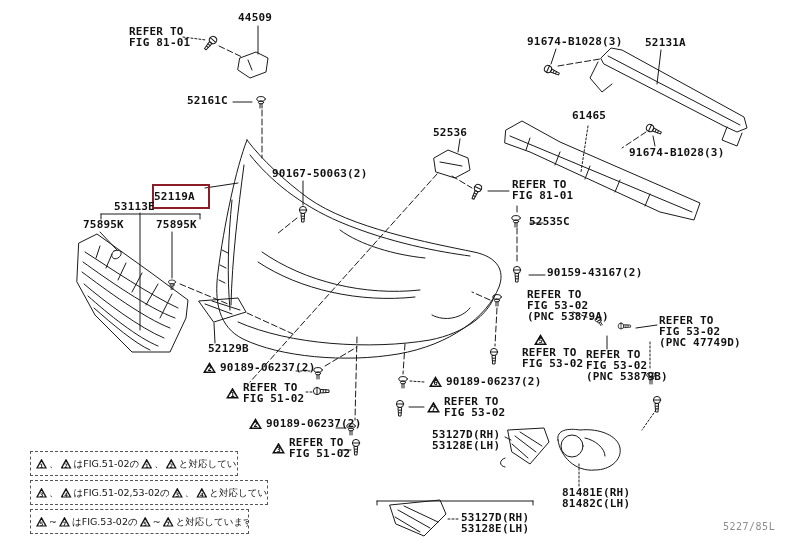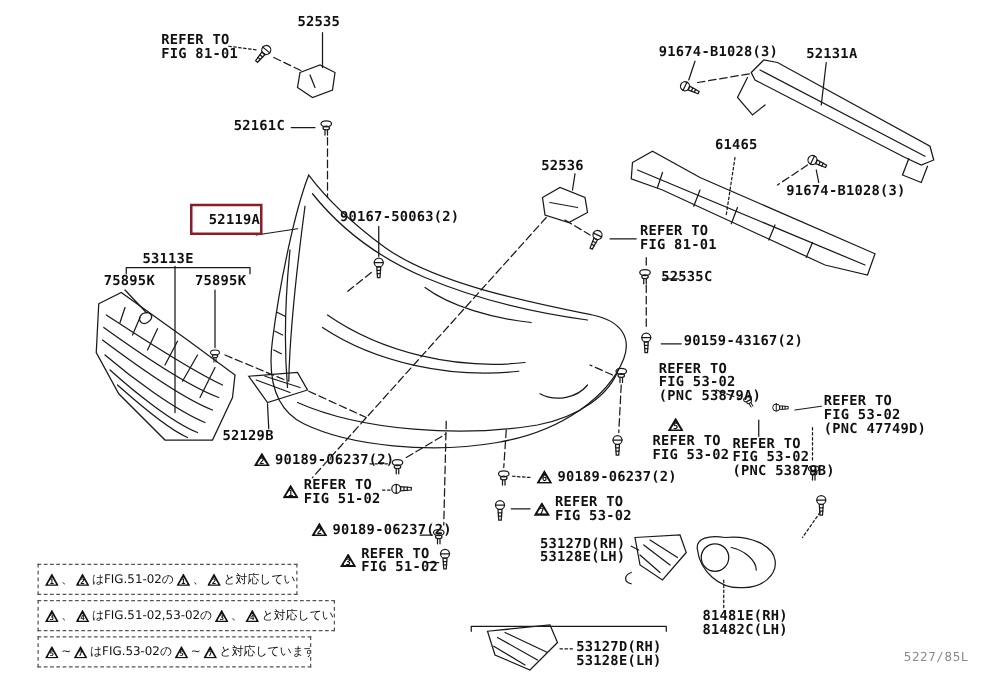--- a/index.html
+++ b/index.html
@@ -1,22 +1,22 @@
 <!DOCTYPE html>
 <html><head>
 <meta charset="utf-8">
 <style>
   html,body{margin:0;padding:0;background:#e8e8e8}
   #canvas{position:relative;width:796px;height:549px;background:#ffffff;overflow:hidden;
           font-family:"DejaVu Sans Mono",monospace;color:#111}
   #art{position:absolute;left:0;top:0;width:796px;height:549px}
   .lbl{position:absolute;font:bold 11px/11px "DejaVu Sans Mono",monospace;color:#111;
        white-space:pre-line;letter-spacing:.2px}
-  .hl{position:absolute;left:152px;top:163px;width:54px;height:21px;border:2px solid #8b1d28;
-      display:flex;align-items:center;justify-content:flex-end}
+  .hl{position:absolute;left:152px;top:184px;width:54px;height:21px;border:2px solid #8b1d28;
+      display:flex;align-items:center;justify-content:flex-start}
   .hl .lblc{font:bold 11px/11px "DejaVu Sans Mono",monospace;letter-spacing:.2px}
   .ann{position:absolute;display:flex;align-items:center;gap:4px}
   .ann .ann-text{font:bold 11px/11px "DejaVu Sans Mono",monospace;white-space:pre-line;letter-spacing:.2px}
   .ann.col{flex-direction:column;align-items:flex-start;gap:2px}
   .ann.col .tri{margin-left:12px}
   .tri{position:relative;display:inline-block;width:13px;height:11px;flex:0 0 auto}
   .tri::before{content:"";position:absolute;inset:0;background:#111;
                clip-path:polygon(50% 0,0 100%,100% 100%)}
   .tri::after{content:"";position:absolute;left:2.5px;right:2.5px;top:3.5px;bottom:1.5px;background:#fff;
               clip-path:polygon(50% 0,0 100%,100% 100%)}
@@ -112,41 +112,41 @@
       <path d="M258,26 L258,54 M233,102 L252,102 M556,49 L551,64 M661,50 L657,84 M655,146 L653,136 M460,139 L458,152 M488,191 L509,191 M530,223 L543,223 M529,275 L545,275 M205,188 L238,183 M140,213 L140,330 M101,214 L200,214 M101,214 L101,219 M200,214 L200,219 M100,232 L117,250 M172,232 L172,278 M303,181 L303,205 M215,343 L214,323 M336,428 L346,428 M342,450 L351,450 M409,407 L424,407 M505,437 L511,440 M636,328 L657,325 M607,336 L607,349 M377,501 L533,501 M377,501 L377,505 M533,501 L533,505"></path>
 
       <path stroke-dasharray="6 3" d="M219,46 L242,57 M262,110 L262,158 M558,66 L600,59 M646,132 L622,148 M452,176 L472,188 M437,174 L250,382 M517,206 L517,212 M517,228 L517,264 M497,308 L495,346 M490,300 L472,292 M325,366 L357,347 M357,337 L355,420 M405,344 L403,374 M247,313 L293,334 M297,218 L277,234 M573,312 L592,319 M180,284 L228,304"></path>
 
       <path stroke-dasharray="2 2" d="M183,37 L206,40 M296,371 L311,371 M306,392 L313,392 M410,381 L424,382 M588,126 L581,172 M650,342 L650,370 M656,410 L642,430 M448,519 L460,519 M579,464 L579,487"></path>
     </g>
   </svg>
 
   <div class="lbl" style="left:129px;top:26px">REFER TO
 FIG 81-01</div>
-  <div class="lbl" style="left:238px;top:12px">52535</div>
+  <div class="lbl" style="left:238px;top:12px">44509</div>
   <div class="lbl" style="left:187px;top:95px">52161C</div>
   <div class="lbl" style="left:527px;top:36px">91674-B1028(3)</div>
   <div class="lbl" style="left:645px;top:37px">52131A</div>
   <div class="lbl" style="left:572px;top:110px">61465</div>
   <div class="lbl" style="left:629px;top:147px">91674-B1028(3)</div>
   <div class="lbl" style="left:433px;top:127px">52536</div>
   <div class="lbl" style="left:512px;top:179px">REFER TO
 FIG 81-01</div>
   <div class="lbl" style="left:529px;top:216px">52535C</div>
   <div class="lbl" style="left:547px;top:267px">90159-43167(2)</div>
 
   <div class="hl">
     <span class="lblc">52119A</span>
   </div>
 
   <div class="lbl" style="left:114px;top:201px">53113E</div>
   <div class="lbl" style="left:83px;top:219px">75895K</div>
   <div class="lbl" style="left:156px;top:219px">75895K</div>
   <div class="lbl" style="left:272px;top:168px">90167-50063(2)</div>
-  <div class="lbl" style="left:178px;top:343px">52129B</div>
+  <div class="lbl" style="left:208px;top:343px">52129B</div>
 
   <div class="ann" style="left:203px;top:362px">
     <span class="tri">
         <span class="tn">2</span>
       </span>
     <span class="ann-text">90189-06237(2)</span>
   </div>
   <div class="ann" style="left:226px;top:382px">
     <span class="tri">
         <span class="tn">1</span>

